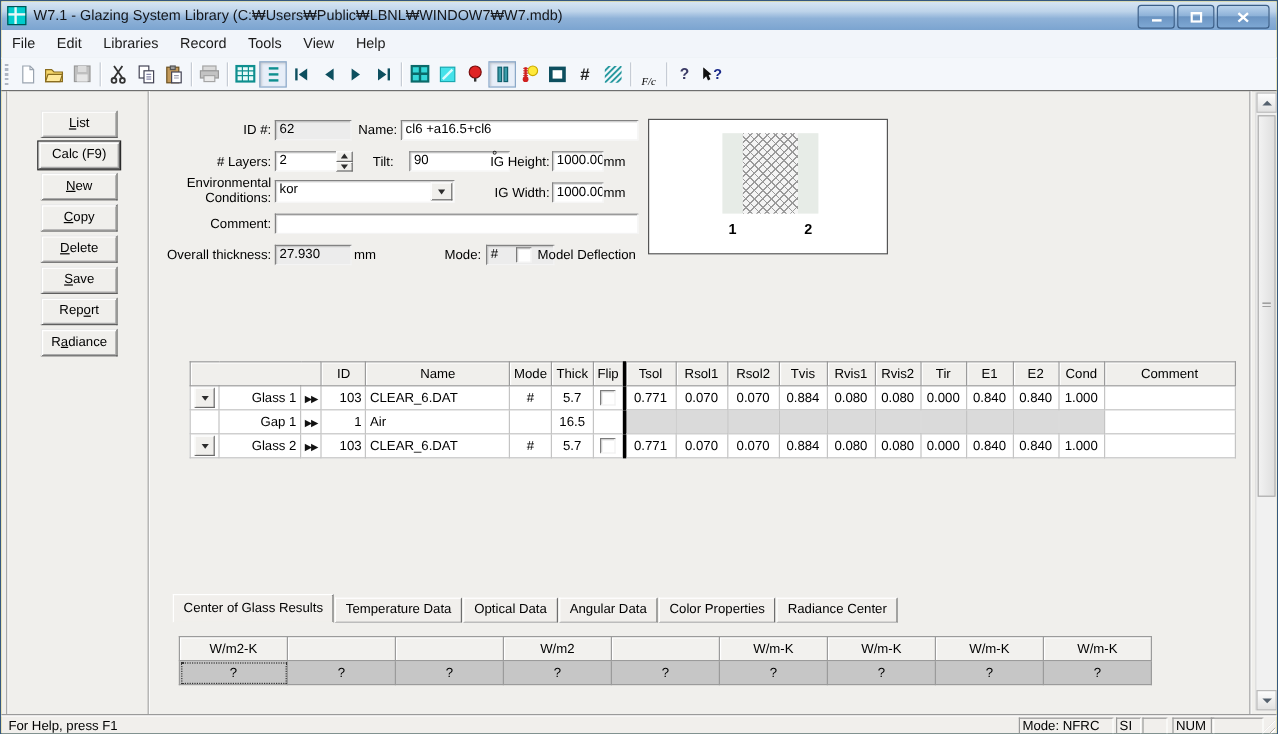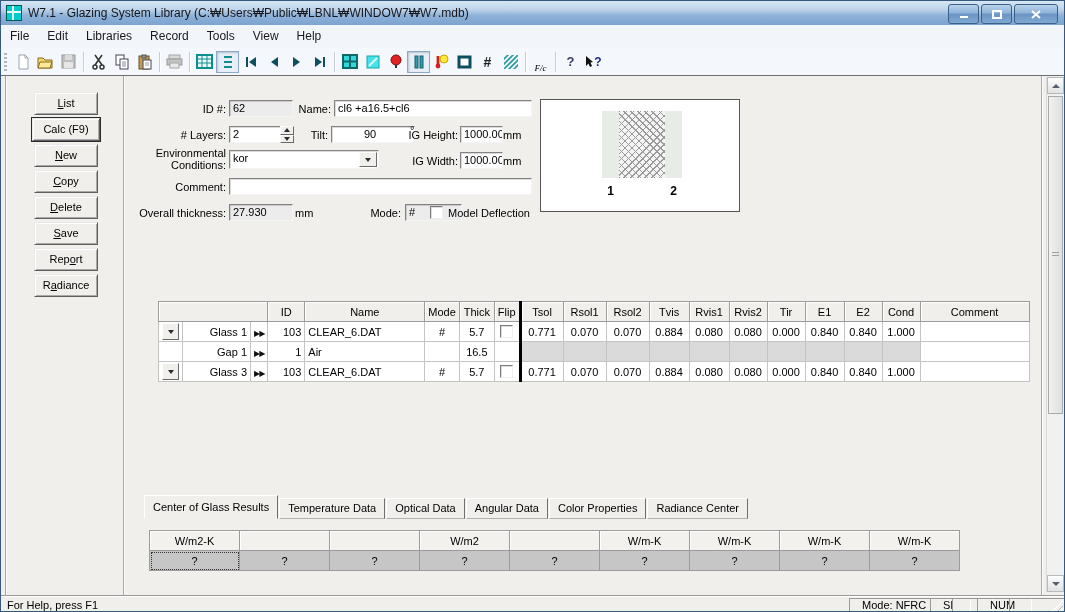--- a/index.html
+++ b/index.html
@@ -103,21 +103,21 @@
   .sc-dn{width:0;height:0;border-left:4px solid transparent;border-right:4px solid transparent;border-top:4px solid #55616e;}
   #vthumb{position:absolute;left:1px;top:19px;width:15px;height:318px;
     background:linear-gradient(to right,#f2f2f2,#dfdfdf);border:1px solid #a9a9a9;box-sizing:border-box;}
   #vthumb .ridges{position:absolute;left:3px;right:3px;top:50%;margin-top:-3px;height:6px;
     background:repeating-linear-gradient(to bottom,#9f9f9f 0 1px,transparent 1px 3px);}
   
   #statusbar{position:absolute;left:0;top:594px;width:100%;height:18px;background:#f1efec;
     border-top:1px solid #9a9a9a;box-shadow:inset 0 1px 0 #fff;}
   #status-help{position:absolute;left:6px;top:3px;font-size:11px;}
   .spanel{position:absolute;top:2px;height:13px;border:1px solid;border-color:#9a9a9a #ffffff #ffffff #9a9a9a;
-    font-size:11px;padding:0 12px;line-height:12px;overflow:hidden;white-space:nowrap;}
+    font-size:11px;padding:0 2px;line-height:12px;overflow:hidden;white-space:nowrap;}
   #resize-grip{position:absolute;right:1px;bottom:1px;width:13px;height:13px;
     background:repeating-linear-gradient(135deg,transparent 0 3px,#b5b0a8 3px 4px,#fff 4px 5px);
     clip-path:polygon(100% 0,100% 100%,0 100%);}
   svg{display:block;}
 </style>
 </head>
 <body>
 
 <div id="window">
 
@@ -326,21 +326,21 @@
     <div class="field" style="left:228px;top:50px;width:44px;">2</div>
     <div class="spin" style="left:279px;top:50px;">
       <div>
           <span class="tri-up"></span>
         </div>
       <div>
           <span class="tri-dn"></span>
         </div>
     </div>
     <div class="lbl r" style="left:290px;top:53px;width:37px;">Tilt:</div>
-    <div class="field" style="left:330px;top:50px;width:70px;text-align:center;padding-right:9px;">90</div>
+    <div class="field" style="left:340px;top:50px;width:70px;text-align:left;padding-right:9px;">90</div>
     <div class="lbl" style="left:409px;top:48px;">°</div>
     <div class="lbl r" style="left:390px;top:53px;width:67px;">IG Height:</div>
     <div class="field" style="left:459px;top:50px;width:35px;">1000.00</div>
     <div class="lbl" style="left:502px;top:53px;">mm</div>
 
     <div class="lbl r" style="left:128px;top:71px;width:97px;line-height:12px;">
       <span>Environmental</span><br>
       <span>Conditions:</span>
     </div>
     <div class="field" style="left:228px;top:74px;width:142px;height:16px;">
@@ -461,21 +461,21 @@
         <td class="gap"></td>
         <td class="gap"></td>
         <td></td>
       </tr>
       <tr>
         <td>
               <div class="ddbtn">
                 <span class="tri-dn"></span>
               </div>
             </td>
-        <td class="rl">Glass 3</td>
+        <td class="rl">Glass 2</td>
         <td><span class="exp">▶▶</span></td>
         <td class="idc">103</td>
         <td>CLEAR_6.DAT</td>
         <td class="num">#</td>
         <td class="num">5.7</td>
         <td>
               <div class="chk" style="margin:0 auto;"></div>
             </td>
         <td class="num cl">0.771</td>
         <td class="num">0.070</td>

